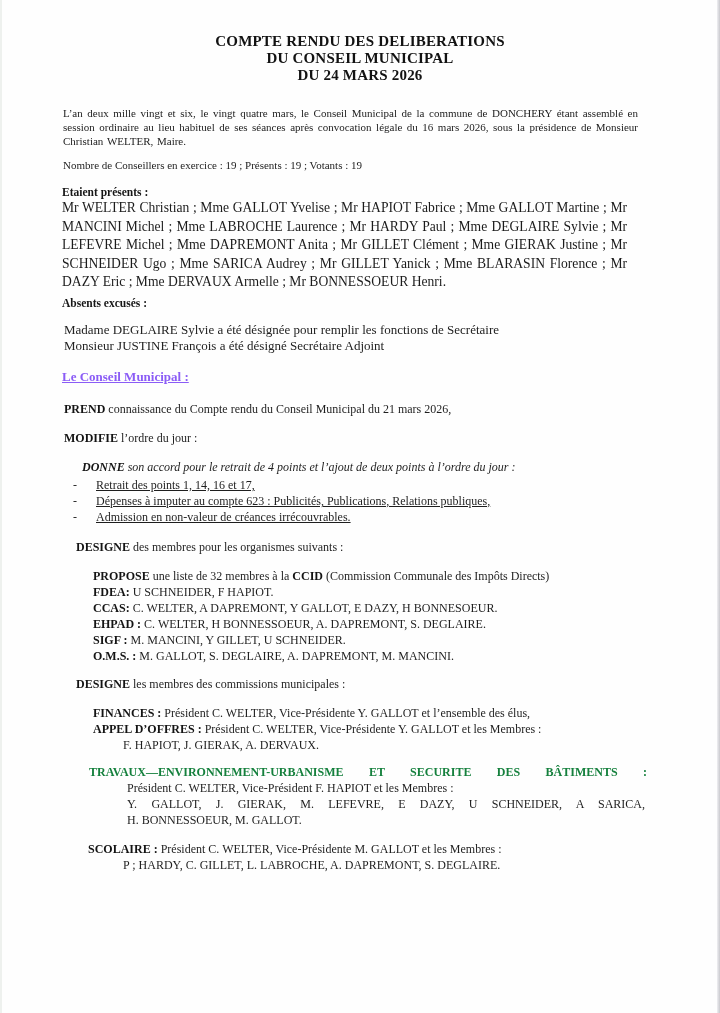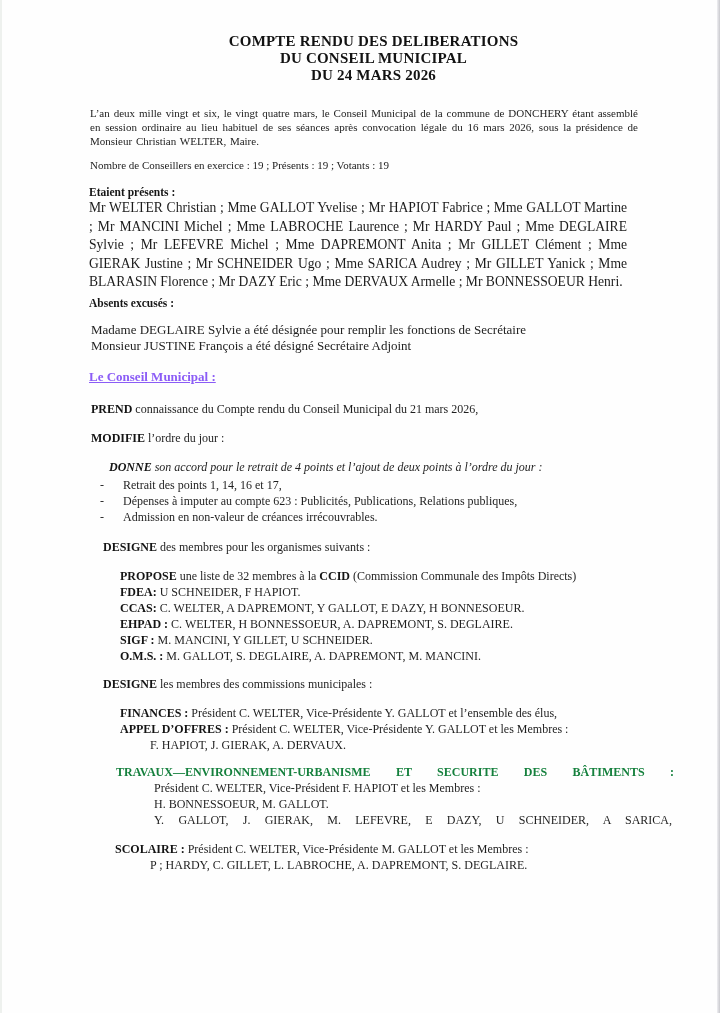--- a/index.html
+++ b/index.html
@@ -5,21 +5,20 @@
   * { margin: 0; padding: 0; box-sizing: border-box; }
   html, body { background: #ffffff; }
   .page {
     position: relative;
     width: 720px;
     height: 1013px;
     background: #fefefe;
     font-family: "Liberation Serif", "DejaVu Serif", serif;
     color: #222;
     overflow: hidden;
-    padding-left: 27px;
   }
   .edge-right {
     position: absolute; top: 0; right: 0; width: 3px; height: 100%;
     background: linear-gradient(to left, #c9c9ce, #efeff2);
   }
   .edge-left {
     position: absolute; top: 0; left: 0; width: 2px; height: 100%;
     background: #eef1ee;
   }
   .title {
@@ -71,21 +70,21 @@
     font-weight: bold;
     text-decoration: underline;
     color: #8b5cf6;
   }
   .line { font-size: 12px; line-height: 16px; color: #1e1e1e; }
   .b { font-weight: bold; color: #141414; }
   .prend   { margin: 15px 0 0 64px; }
   .modifie { margin: 13px 0 0 64px; }
   .donne   { margin: 13px 0 0 82px; font-style: italic; }
   .bullets { margin-top: 2px; }
-  .bullet  { margin-left: 73px; }
+  .bullet  { margin-left: 73px; text-decoration: underline; }
   .bullet .dash { display: inline-block; width: 23px; }
   .designe1 { margin: 14px 0 0 76px; }
   .propose  { margin: 13px 0 0 93px; }
   .org      { margin-left: 93px; }
   .designe2 { margin: 12px 0 0 76px; }
   .finances { margin: 13px 0 0 93px; }
   .appel      { margin-left: 93px; }
   .appel-cont { margin-left: 123px; }
   .travaux-label {
     margin: 11px 5px 0 89px;
@@ -161,19 +160,19 @@
   <p class="line designe2"><span class="b">DESIGNE</span><span> les membres des commissions municipales :</span></p>
 
   <p class="line finances"><span class="b">FINANCES :</span><span> Président C. WELTER, Vice-Présidente Y. GALLOT et l’ensemble des élus,</span></p>
 
   <p class="line appel"><span class="b">APPEL D’OFFRES :</span><span> Président C. WELTER, Vice-Présidente Y. GALLOT et les Membres :</span></p>
   <p class="line appel-cont">F. HAPIOT, J. GIERAK, A. DERVAUX.</p>
 
   <p class="line travaux-label">TRAVAUX—ENVIRONNEMENT-URBANISME ET SECURITE DES BÂTIMENTS :</p>
   <div class="travaux-cont">
     <p class="line">Président C. WELTER, Vice-Président F. HAPIOT et les Membres :</p>
+    <p class="line travaux-members">Y. GALLOT, J. GIERAK, M. LEFEVRE, E DAZY, U SCHNEIDER, A SARICA,</p>
     <p class="line">H. BONNESSOEUR, M. GALLOT.</p>
-    <p class="line travaux-members">Y. GALLOT, J. GIERAK, M. LEFEVRE, E DAZY, U SCHNEIDER, A SARICA,</p>
   </div>
 
   <p class="line scolaire"><span class="b">SCOLAIRE :</span><span> Président C. WELTER, Vice-Présidente M. GALLOT et les Membres :</span></p>
   <p class="line scolaire-cont">P ; HARDY, C. GILLET, L. LABROCHE, A. DAPREMONT, S. DEGLAIRE.</p>
 </div>
 
 </body></html>

